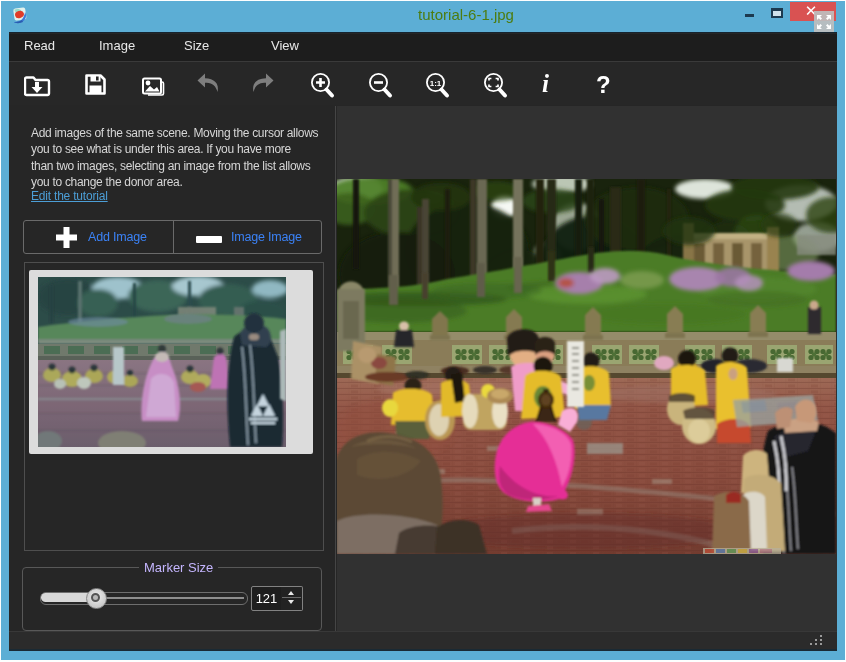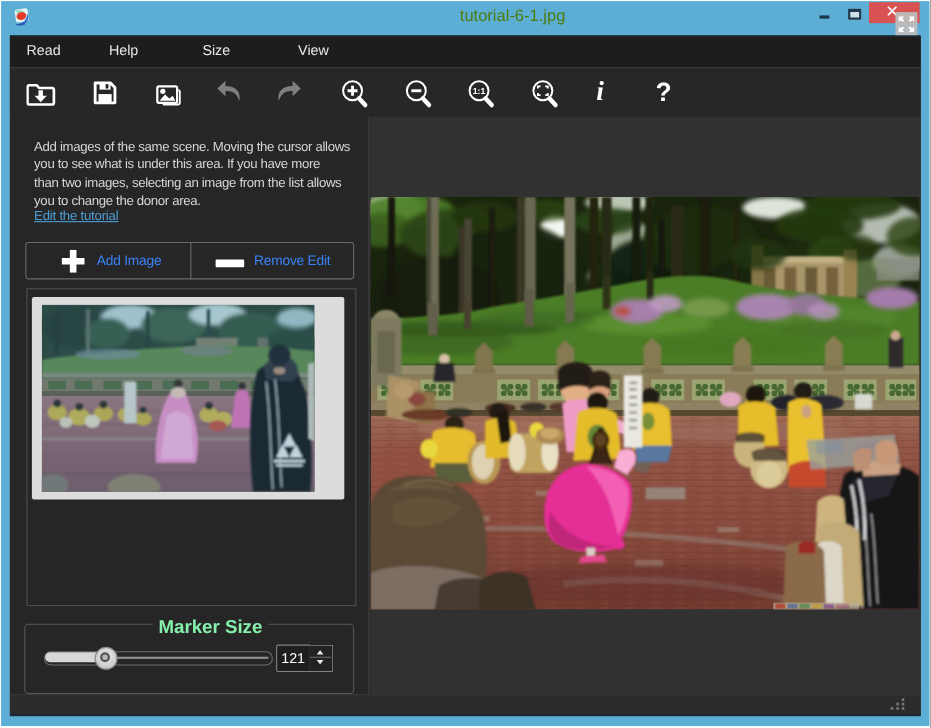--- a/index.html
+++ b/index.html
@@ -17,21 +17,21 @@
 #statusbar{left:9px;top:631px;width:828px;height:19px;background:#2b2b2b;border-top:1px solid #383838;}
 #panel{left:9px;top:106px;width:326px;height:526px;background:#262626;}
 #para{left:31px;top:125px;width:320px;font-size:12px;letter-spacing:-0.3px;line-height:16.4px;color:#d6d6d6;}
 #tutlink{left:31px;top:189px;font-size:12px;letter-spacing:-0.2px;color:#4c9ed6;text-decoration:underline;}
 #btnrow{left:23px;top:220px;width:297px;height:32px;border:1px solid #6a6a6a;border-radius:3px;}
 #btndiv{left:173px;top:220px;width:1px;height:34px;background:#6a6a6a;}
 .btnlabel{position:absolute;font-size:12.5px;letter-spacing:-0.2px;color:#3b82f6;}
 #listbox{left:24px;top:262px;width:298px;height:287px;border:1px solid #4e4e4e;}
 #card{left:29px;top:270px;width:284px;height:184px;background:#dcdcdc;border-radius:2px;}
 #markerbox{left:22px;top:567px;width:298px;height:62px;border:1px solid #585858;border-radius:4px;}
-#markerlabel{left:139px;top:560px;font-size:17px;color:#86efac;background:#262626;padding:0 5px;font-weight:bold;}
+#markerlabel{left:139px;top:560px;font-size:13px;color:#c4b5fd;background:#262626;padding:0 5px;}
 #slidertrack{left:40px;top:592px;width:206px;height:11px;border:1px solid #6e6e6e;border-radius:6px;}
 #sliderfill{left:41px;top:593px;width:52px;height:9px;background:#d8d8d8;border-radius:5px 0 0 5px;}
 #sliderline{left:93px;top:597px;width:151px;height:1.5px;background:#8e8e8e;}
 #knob{left:86px;top:588px;width:19px;height:19px;border-radius:50%;background:radial-gradient(circle at 50% 40%,#efefef,#b9b9b9);border:1px solid #888;}
 #knobdot{left:91px;top:593px;width:9px;height:9px;border-radius:50%;background:#b8b8b8;border:2.5px solid #555;box-sizing:border-box;}
 #numbox{left:251px;top:586px;width:29px;height:23px;border:1px solid #828282;background:#1e1e1e;color:#fff;font-size:13px;text-align:center;line-height:23px;border-radius:2px 0 0 2px;}
 #spin{left:281px;top:586px;width:21px;height:23px;border:1px solid #828282;border-left:none;background:#222;border-radius:0 2px 2px 0;}
 .spintri{position:absolute;width:0;height:0;border-left:4px solid transparent;border-right:4px solid transparent;}
 #minbar{left:745px;top:14px;width:9px;height:3px;background:#1c3a50;}
 #maxbtn{left:771px;top:8px;width:12px;height:10px;border:2px solid #1c3a50;background:#cfe2ec;border-top-width:3px;box-sizing:border-box;}
@@ -64,21 +64,21 @@
  <g fill="#fff">
   <path d="M1 6 L1 1 L6 1 L4.2 2.8 L6 4.5 L4.5 6 L2.8 4.2 Z"></path>
   <path d="M10 1 L15 1 L15 6 L13.2 4.2 L11.5 6 L10 4.5 L11.8 2.8 Z"></path>
   <path d="M1 10 L2.8 11.8 L4.5 10 L6 11.5 L4.2 13.2 L6 15 L1 15 Z"></path>
   <path d="M15 10 L15 15 L10 15 L11.8 13.2 L10 11.5 L11.5 10 L13.2 11.8 Z"></path>
  </g>
 </svg>
 <div class="abs" id="mainbg"></div>
 <div class="abs" id="menubar"></div>
 <span class="menuitem abs" style="left:24px;top:38px">Read</span>
-<span class="menuitem abs" style="left:99px;top:38px">Help</span>
+<span class="menuitem abs" style="left:99px;top:38px">Image</span>
 <span class="menuitem abs" style="left:184px;top:38px">Size</span>
 <span class="menuitem abs" style="left:271px;top:38px">View</span>
 <div class="abs" id="toolbar"></div>
 <svg class="abs" style="left:24px;top:73px" width="27" height="24" viewBox="0 0 27 24">
  <path d="M2.5 4.5 h7 l2 2.5 h12 a1.5 1.5 0 0 1 1.5 1.5 v12 a1.5 1.5 0 0 1 -1.5 1.5 h-21 a1.5 1.5 0 0 1 -1.5 -1.5 v-14.5 a1.5 1.5 0 0 1 1.5 -1.5 z" fill="none" stroke="#fff" stroke-width="2.4" stroke-linejoin="round"></path>
  <path d="M11 9 h4 v5 h3.5 L13 20 L7.5 14 H11 Z" fill="#fff"></path>
 </svg>
 <svg class="abs" style="left:84px;top:73px" width="23" height="23" viewBox="0 0 23 23">
  <path d="M2.5 2.5 h14 l4 4 v14 h-18 z" fill="none" stroke="#fff" stroke-width="2.6" stroke-linejoin="round"></path>
  <rect x="6.5" y="2.5" width="10" height="6" fill="#fff"></rect>
@@ -132,21 +132,21 @@
 
 <div class="abs" id="para">Add images of the same scene. Moving the cursor allows<br>you to see what is under this area. If you have more<br>than two images, selecting an image from the list allows<br>you to change the donor area.</div>
 <div class="abs" id="tutlink">Edit the tutorial</div>
 <div class="abs" id="btnrow"></div>
 <div class="abs" id="btndiv"></div>
 <svg class="abs" style="left:56px;top:227px" width="21" height="21" viewBox="0 0 21 21">
     <path d="M7.5 0 H13.5 V7.5 H21 V13.5 H13.5 V21 H7.5 V13.5 H0 V7.5 H7.5 Z" fill="#fff"></path>
   </svg>
 <span class="btnlabel abs" style="left:88px;top:230px">Add Image</span>
 <div class="abs" style="left:196px;top:236px;width:26px;height:6.5px;background:#fff;border-radius:1px;"></div>
-<span class="btnlabel abs" style="left:231px;top:230px">Remove Edit</span>
+<span class="btnlabel abs" style="left:231px;top:230px">Image Image</span>
 <div class="abs" id="listbox"></div>
 <div class="abs" id="card"></div>
 <svg class="abs" style="left:38px;top:277px" width="248" height="170" viewBox="0 0 248 170">
 <defs>
 <filter id="tb1" x="-30%" y="-30%" width="160%" height="160%">
         <feGaussianBlur stdDeviation="1"></feGaussianBlur>
       </filter>
 <filter id="tb2" x="-30%" y="-30%" width="160%" height="160%">
         <feGaussianBlur stdDeviation="2"></feGaussianBlur>
       </filter>

